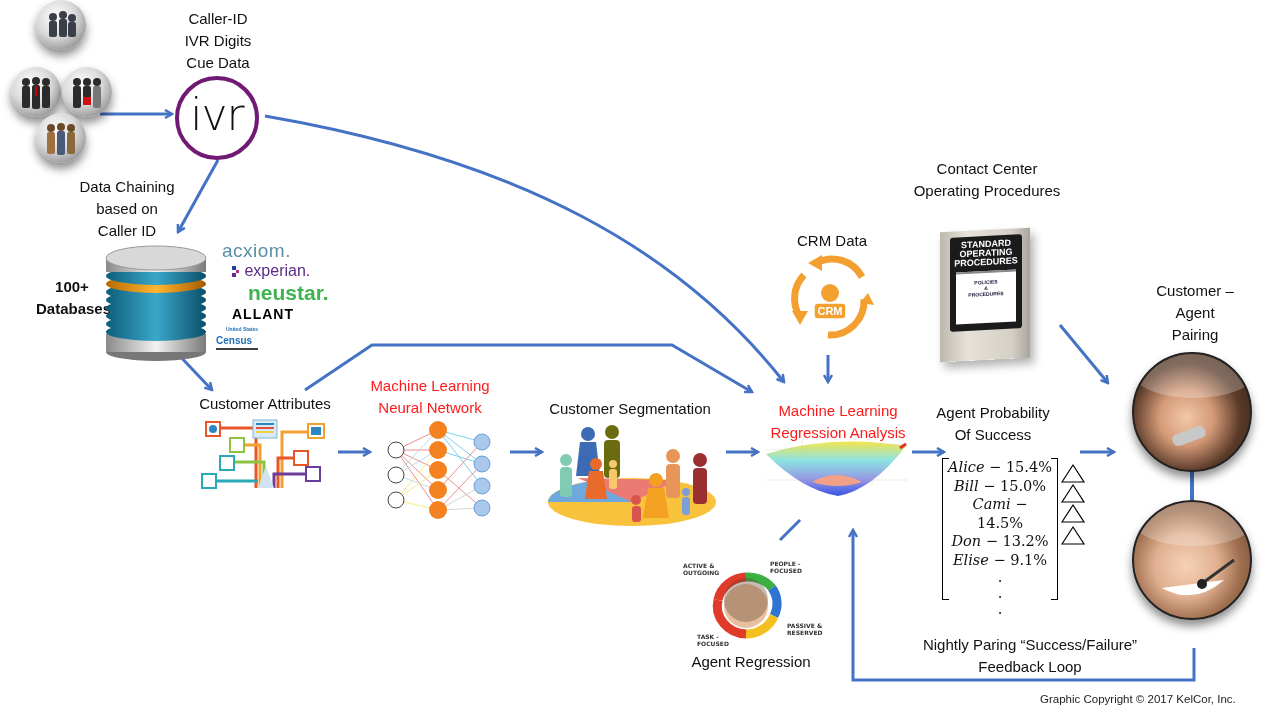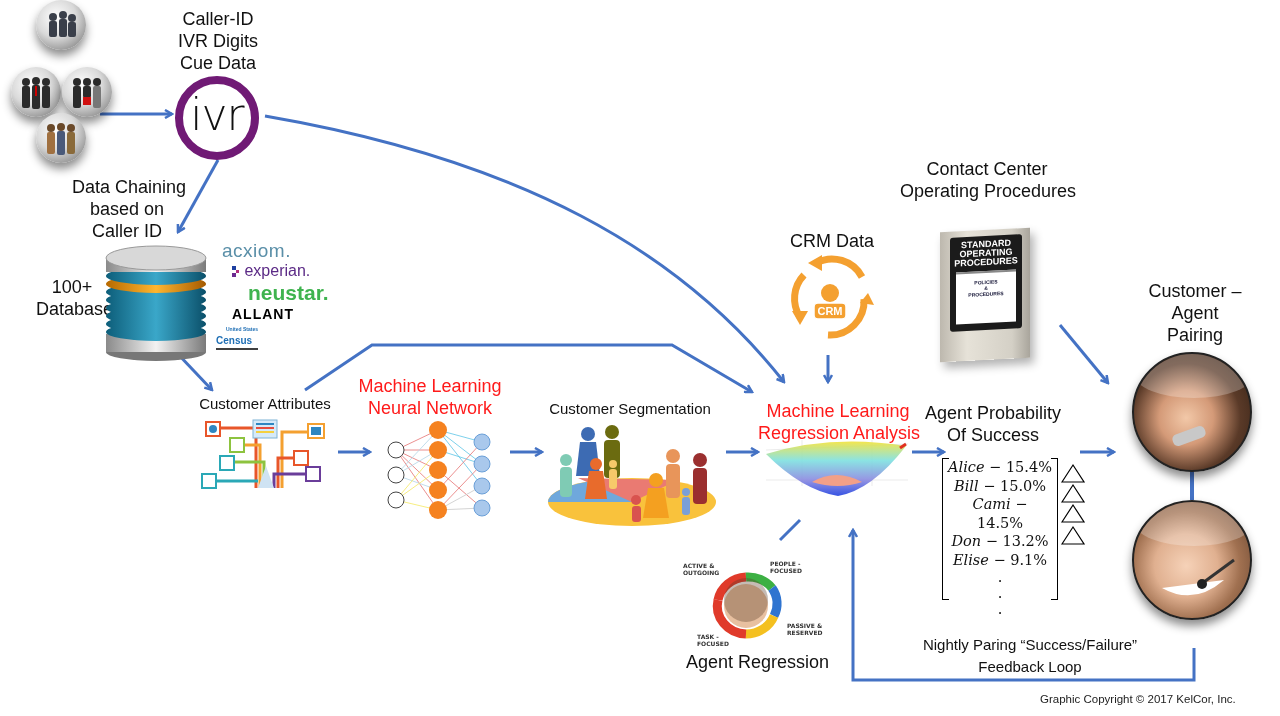--- a/index.html
+++ b/index.html
@@ -1,19 +1,19 @@
 <!DOCTYPE html>
 <html><head>
 <meta charset="utf-8">
 <style>
   html, body { margin:0; padding:0; background:#ffffff; }
   body { width:1280px; height:716px; position:relative; overflow:hidden;
          font-family: "Liberation Sans", "DejaVu Sans", sans-serif; color:#111; }
   .abs { position:absolute; }
-  .lbl { position:absolute; text-align:center; font-size:18px; line-height:22px; color:#111; white-space:nowrap; }
+  .lbl { position:absolute; text-align:center; font-size:15px; line-height:22px; color:#111; white-space:nowrap; }
   .red { color:#ff1a1a; }
   svg.flow { position:absolute; left:0; top:0; width:1280px; height:716px; }
   .photo { position:absolute; border-radius:50%; box-shadow:0 6px 10px rgba(0,0,0,0.45); overflow:hidden; }
   .small { font-size:6px; font-weight:bold; line-height:7px; position:absolute; color:#333; font-family:"DejaVu Sans", sans-serif; }
   .matrix { position:absolute; font-family:"DejaVu Serif", serif; font-size:14.5px; line-height:18.5px; text-align:center; }
   .copy { position:absolute; font-size:11.5px; color:#222; }
 </style>
 </head>
 <body>
 
@@ -93,31 +93,31 @@
         </g>
       </svg>
   </div>
 </div>
 
 <div class="lbl" style="left:168px;top:8px;width:100px;">
   <div>Caller-ID</div>
   <div>IVR Digits</div>
   <div>Cue Data</div>
 </div>
-<div class="abs" style="left:175px;top:76px;width:84px;height:84px;border:8px solid #701a75;border-radius:50%;box-sizing:border-box;display:flex;align-items:center;justify-content:center;">
+<div class="abs" style="left:175px;top:76px;width:84px;height:84px;border:4px solid #701a75;border-radius:50%;box-sizing:border-box;display:flex;align-items:center;justify-content:center;">
   <span style="font-size:44px;font-weight:300;line-height:44px;margin-top:-6px;font-family:'DejaVu Sans',sans-serif;letter-spacing:-1px;">ivr</span>
 </div>
 
 <div class="lbl" style="left:72px;top:176px;width:110px;">
   <div>Data Chaining</div>
   <div>based on</div>
   <div>Caller ID</div>
 </div>
 
-<div class="lbl" style="left:36px;top:276px;width:72px;">
+<div class="lbl" style="left:36px;top:276px;width:72px;font-weight:bold;">
   <div>100+</div>
   <div>Databases</div>
 </div>
 <svg class="abs" style="left:100px;top:240px;" width="112" height="122">
   <defs>
     <linearGradient id="silver" x1="0" y1="0" x2="1" y2="0">
         <stop offset="0" stop-color="#8a8a8a"></stop>
         <stop offset="0.5" stop-color="#f2f2f2"></stop>
         <stop offset="1" stop-color="#7a7a7a"></stop>
       </linearGradient>

